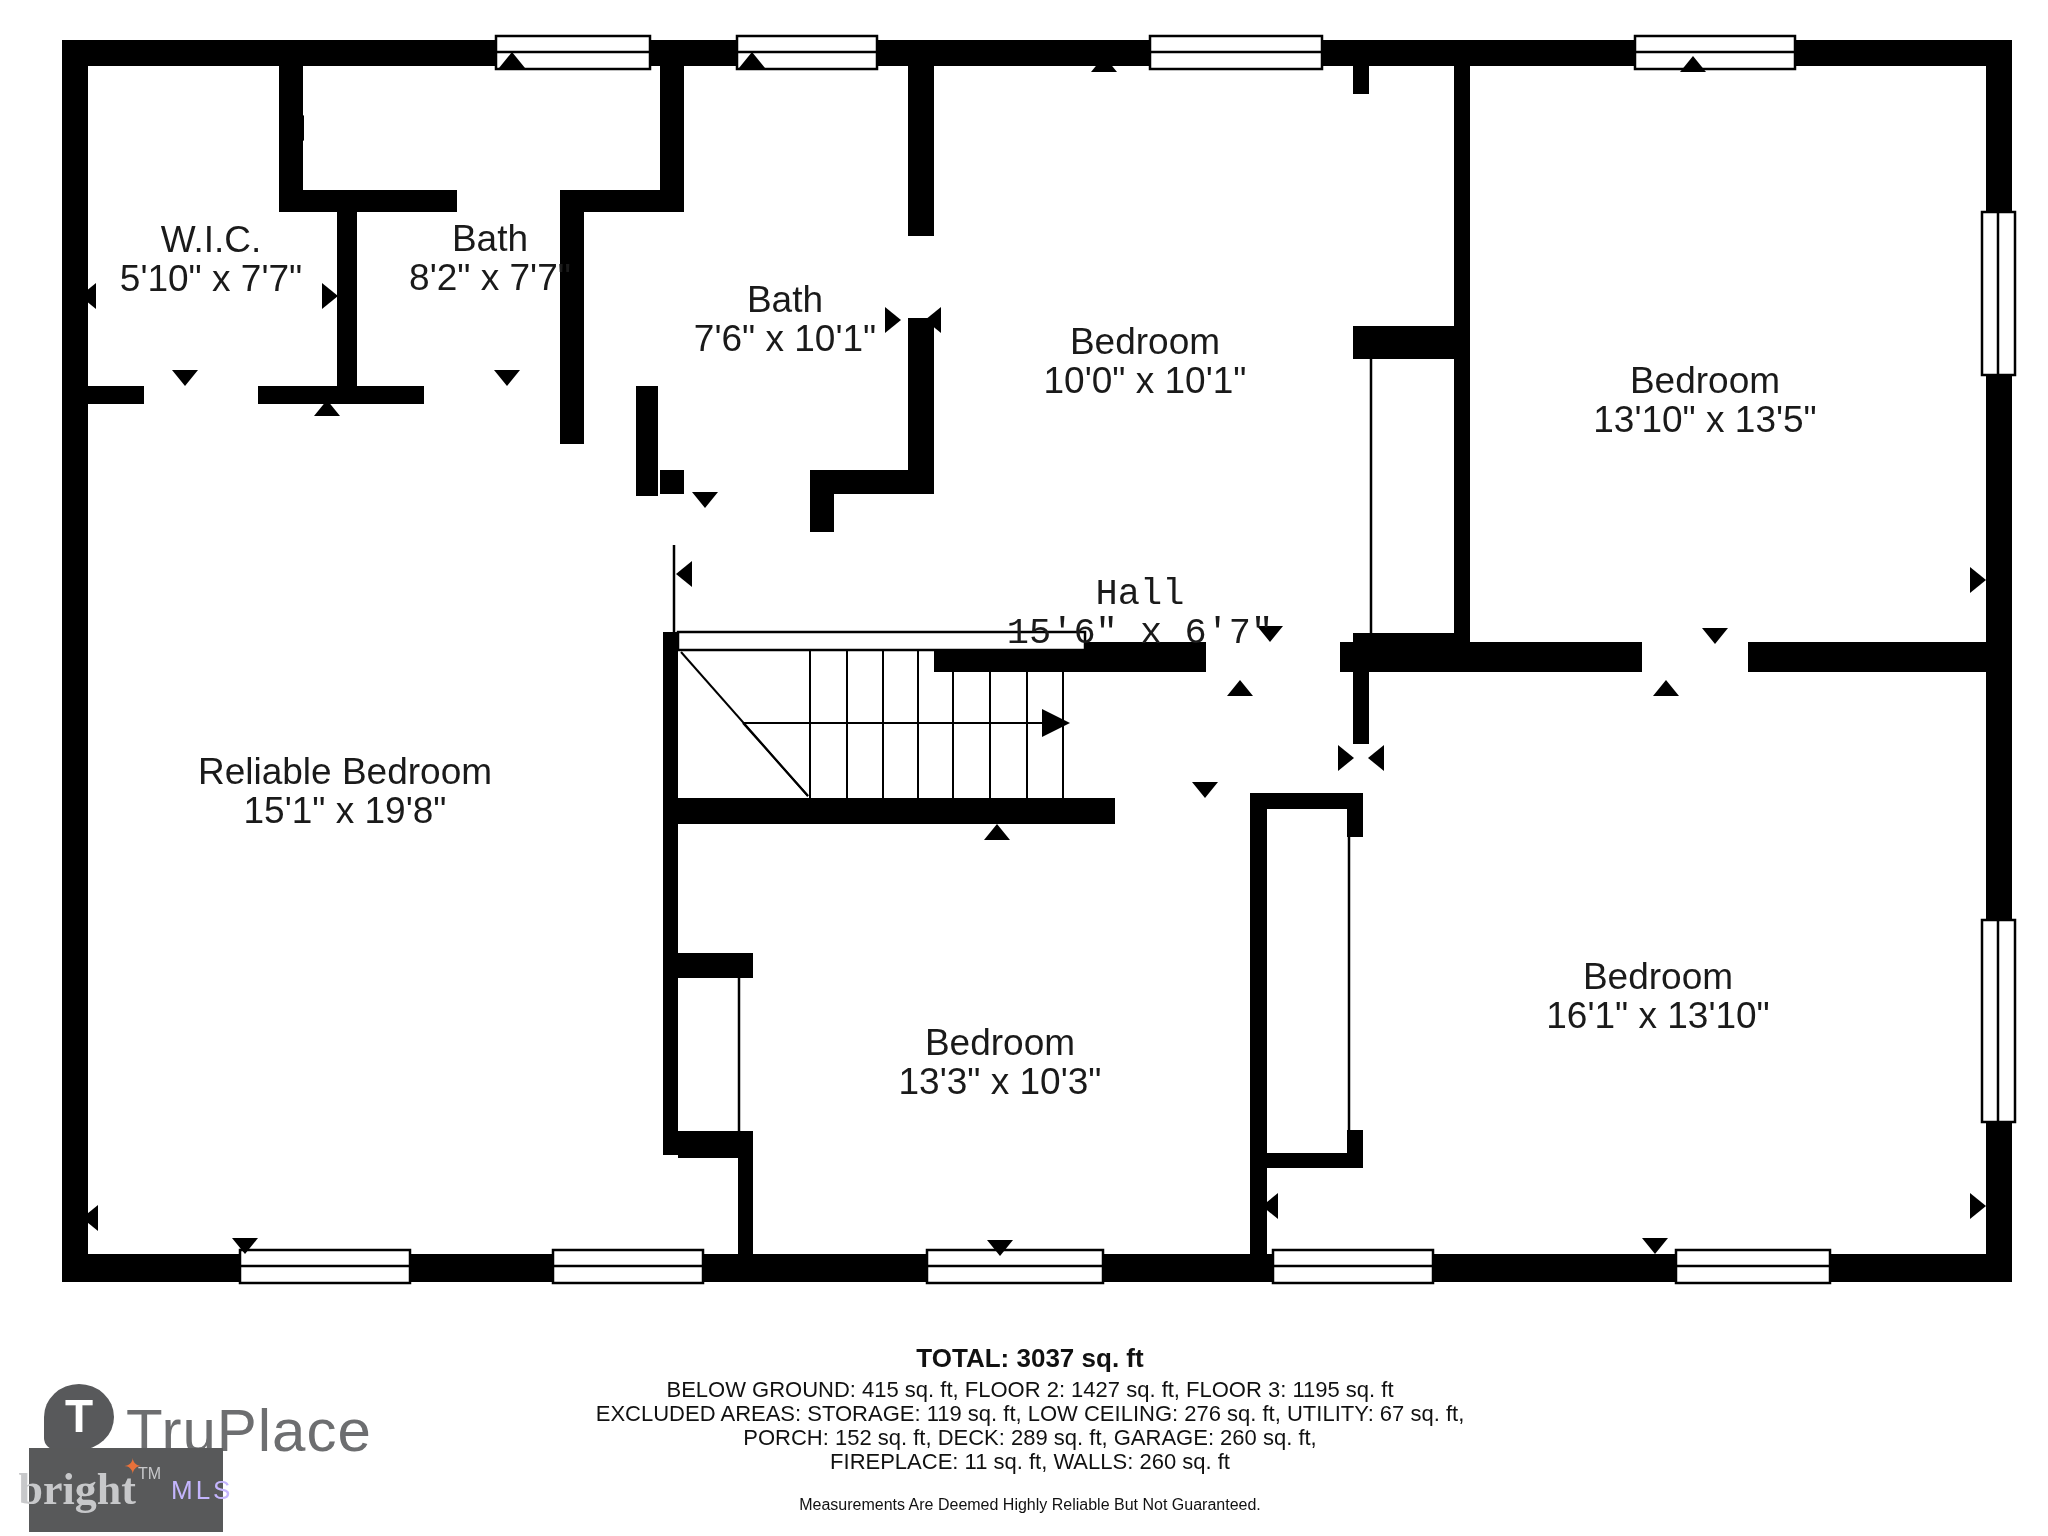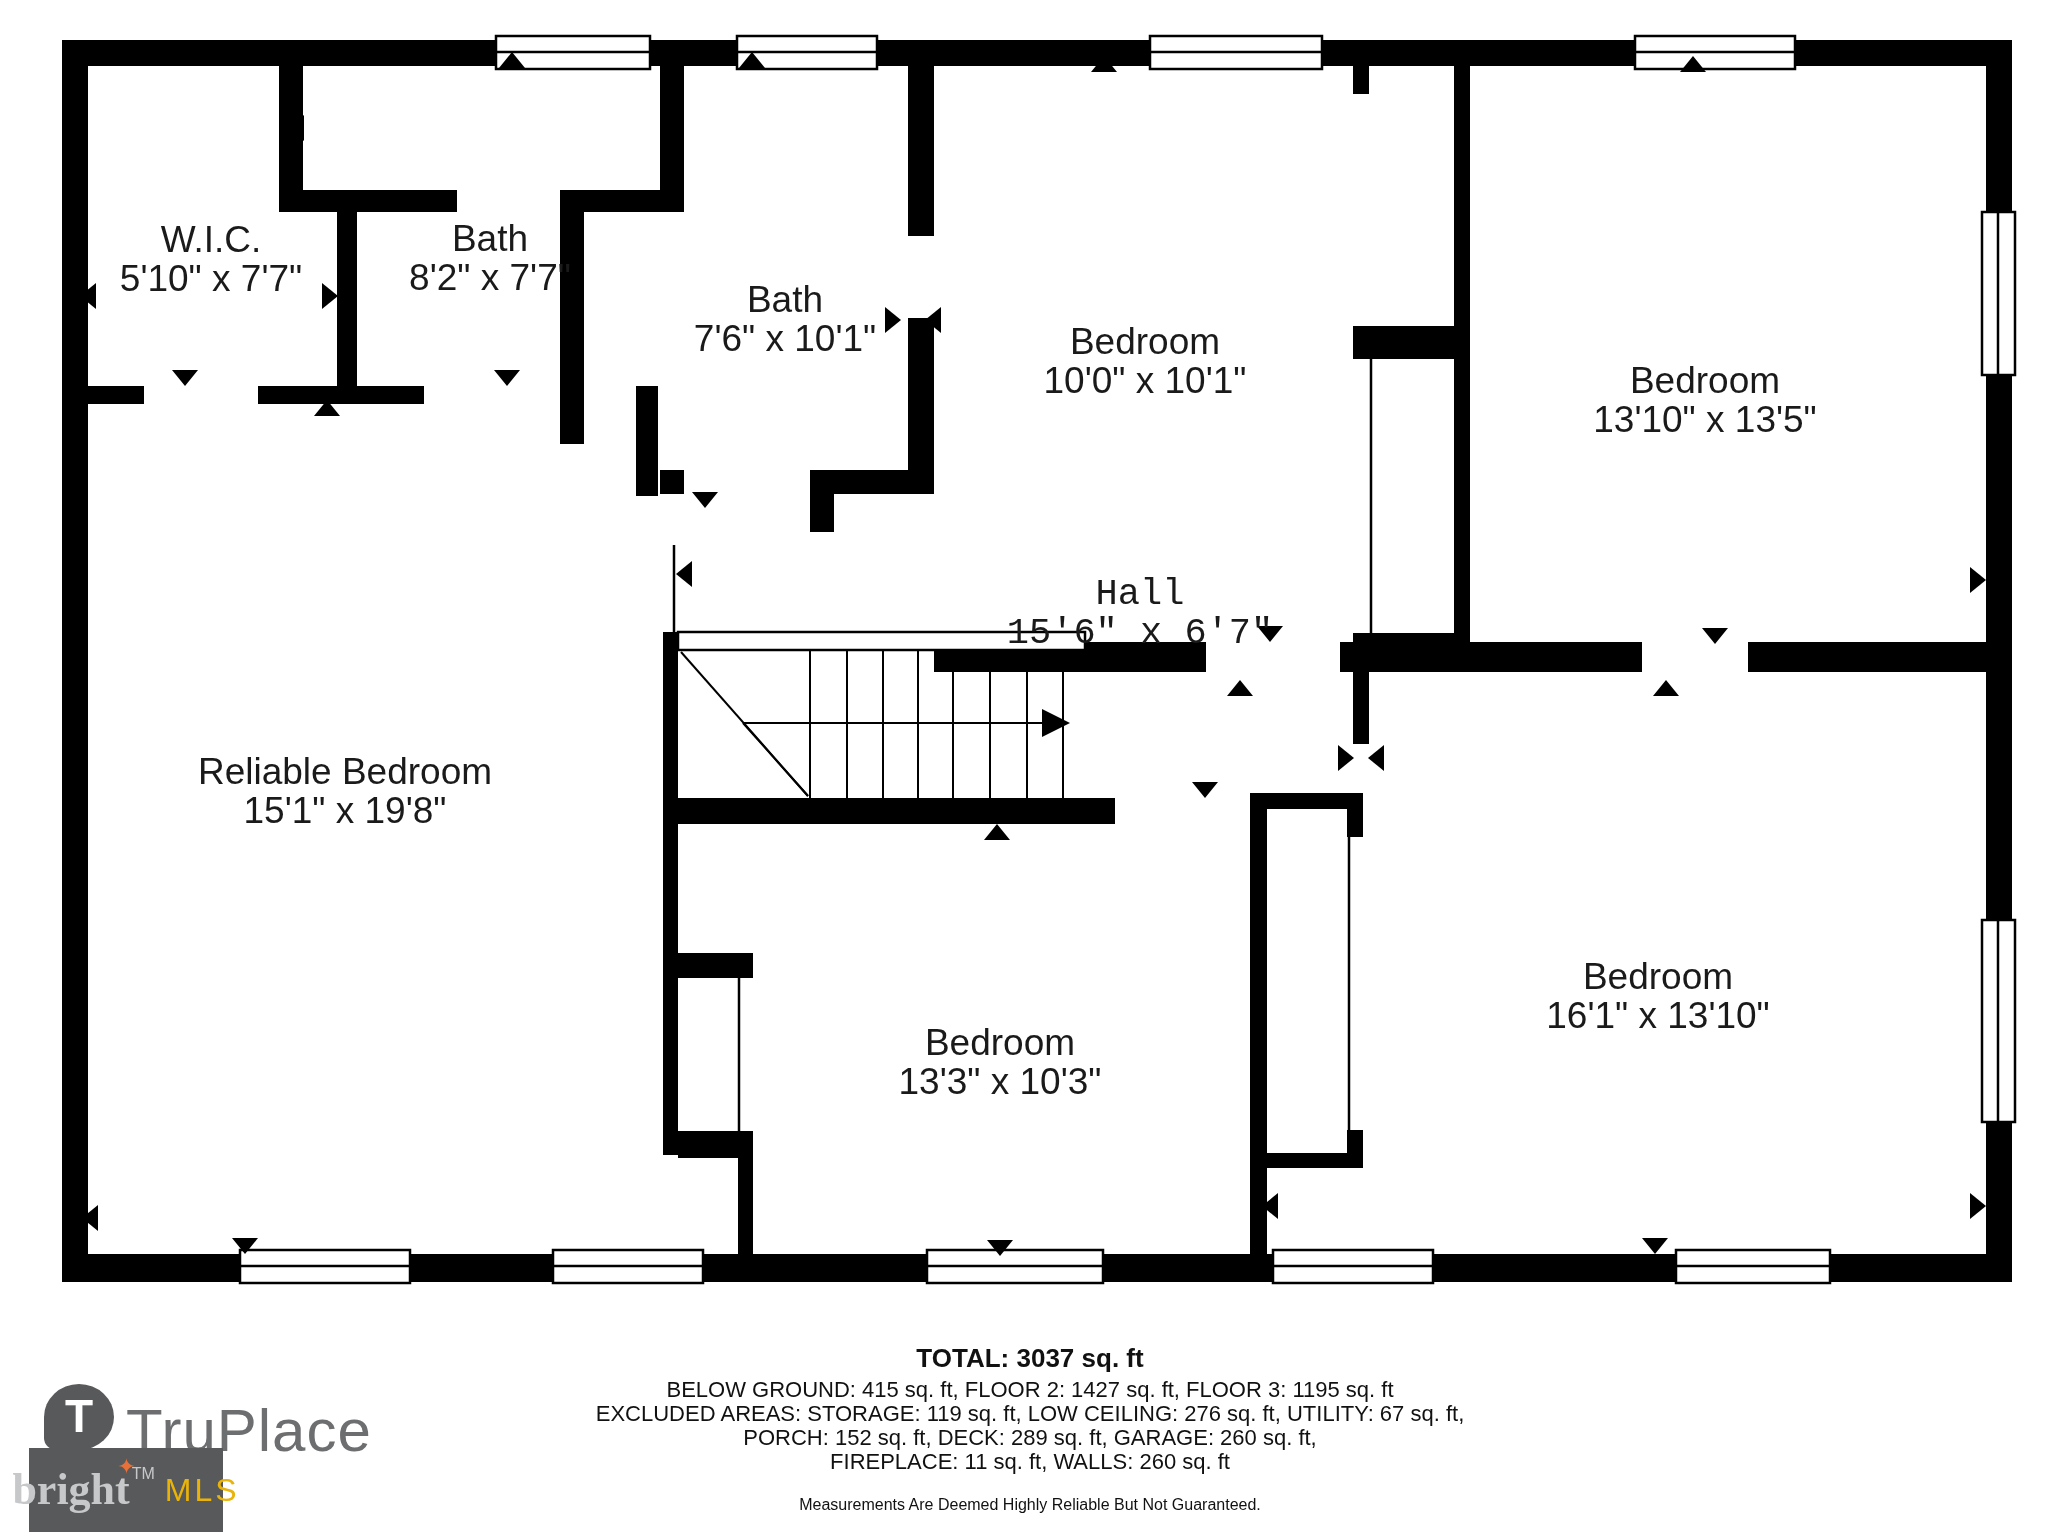--- a/index.html
+++ b/index.html
@@ -13,21 +13,21 @@
   .f-disc{font-size:16px;}
   
   .tp-badge{position:absolute;left:44px;top:1384px;width:70px;height:66px;background:#58595b;border-radius:50% 50% 50% 18%;display:flex;align-items:center;justify-content:center;}
   .tp-badge span{color:#fff;font-size:46px;font-weight:bold;transform:translateY(-1px);}
   .tp-name{position:absolute;left:126px;top:1396px;font-size:60px;color:#6d6e70;letter-spacing:1px;}
   
   .bright-box{position:absolute;left:29px;top:1448px;width:194px;height:84px;background:#58595a;display:flex;align-items:center;justify-content:center;}
   .bright-word{font-family:"Liberation Serif", serif;font-weight:bold;font-size:44px;color:#c7c8ca;position:relative;line-height:1;}
   .bright-star{position:absolute;right:-6px;top:-12px;color:#e8713a;font-size:22px;font-family:"Liberation Sans",sans-serif;font-weight:normal;}
   .bright-tm{color:#c7c8ca;font-size:16px;margin:-20px 0 12px 2px;}
-  .bright-mls{color:#eab308;font-size:32px;letter-spacing:3px;margin-left:10px;font-weight:normal;}
+  .bright-mls{color:#c4b5fd;font-size:26px;letter-spacing:3px;margin-left:10px;font-weight:normal;}
 </style>
 </head>
 <body>
 
 <div class="stage">
 
   <svg class="plan-svg" viewBox="0 0 2048 1536">
 
     <g fill="#000">
       <rect x="62" y="40" width="1950" height="26"></rect>

